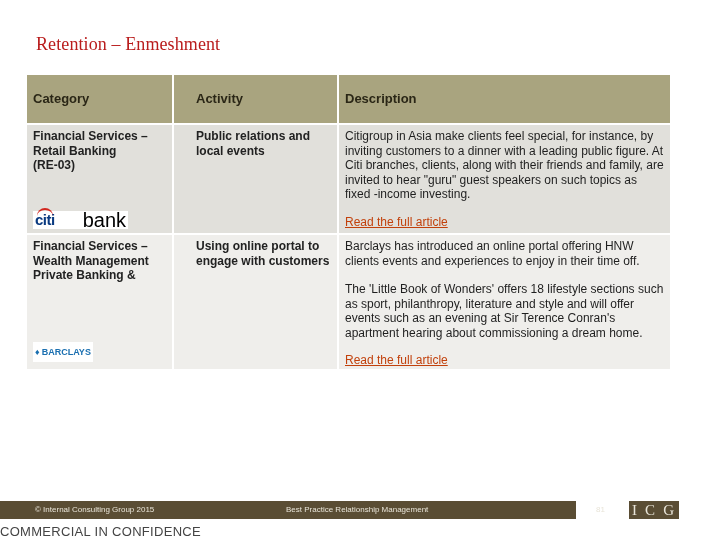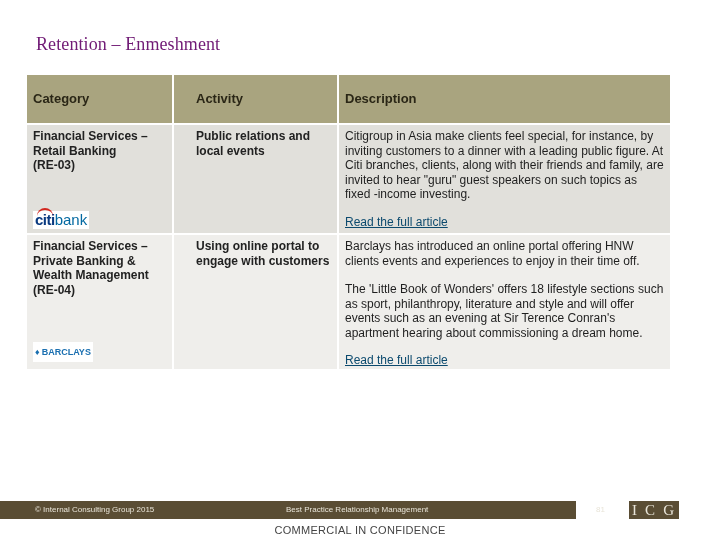--- a/index.html
+++ b/index.html
@@ -4,21 +4,21 @@
 <style>
   html, body { margin: 0; padding: 0; }
   body {
     width: 720px; height: 540px; position: relative; overflow: hidden;
     background: #ffffff;
     font-family: "Liberation Sans", sans-serif;
   }
   .title {
     position: absolute; left: 36px; top: 34px;
     font-family: "Liberation Serif", serif;
-    font-size: 18px; color: #701a75; letter-spacing: 0.1px;
+    font-size: 18px; color: #b91c1c; letter-spacing: 0.1px;
   }
   .table {
     position: absolute; left: 27px; top: 75px; width: 706px;
   }
   .row { display: flex; }
   .cell {
     box-sizing: border-box;
     padding: 4px 6px;
     font-size: 12px; line-height: 14.5px;
     color: #1f1f1f;
@@ -32,36 +32,36 @@
     display: flex; align-items: center;
     font-weight: bold; font-size: 13px; color: #2a2616;
   }
   .head { margin-bottom: 2px; }
   .r1 .cell { background: #e1e0db; height: 108px; }
   .r1 { margin-bottom: 2px; }
   .r2 .cell { background: #efeeeb; height: 134px; }
   .bold { font-weight: bold; color: #222; }
   .desc p { margin: 0 0 14px 0; }
   .link {
-    color: #0c4a6e; text-decoration: underline; cursor: pointer;
+    color: #c2410c; text-decoration: underline; cursor: pointer;
     position: absolute; left: 6px;
   }
   .r1 .link { top: 90px; }
   .r2 .link { top: 118px; }
   .logo {
     position: absolute; left: 6px;
     height: 18px; display: flex; align-items: center;
   }
-  .citi { top: 86px; background: #ffffff; padding: 0 2px; }
+  .citi { top: 86px; background: #ffffff; padding: 0 2px; gap: 28px; }
   .citi .citi-bold { color: #0a3a80; font-weight: bold; font-size: 15px; letter-spacing: -0.5px; position: relative; }
   .citi .citi-arc {
     position: absolute; left: 4px; top: -3px; width: 16px; height: 8px;
     border-top: 2px solid #d2261e; border-radius: 8px 8px 0 0;
   }
-  .citi .bank { color: #0369a1; font-size: 15px; font-weight: normal; }
+  .citi .bank { color: #000000; font-size: 20px; font-weight: normal; }
   .barclays {
     top: 107px; background: #ffffff; width: 60px; height: 20px;
     justify-content: center; font-size: 9px; color: #1a6fb0; font-weight: bold;
   }
   .barclays .eagle { font-size: 9px; margin-right: 2px; color: #1a6fb0; }
   .footer-bar {
     position: absolute; left: 0; top: 501px; width: 576px; height: 18px;
     background: #5a4d34; color: #e8e4d8; font-size: 8px;
   }
   .footer-bar span { position: absolute; top: 4px; }
@@ -70,21 +70,21 @@
   .f-page { left: 596px; }
   .icg-box {
     position: absolute; left: 629px; top: 501px; width: 50px; height: 18px;
     background: #5a4d34; color: #e8e4d8;
     font-family: "Liberation Serif", serif; font-size: 15px;
     display: flex; align-items: center; justify-content: space-around;
     letter-spacing: 2px;
   }
   .confidential {
     position: absolute; left: 0; width: 720px; top: 524px;
-    text-align: center; font-size: 11px; color: #444; letter-spacing: 0.3px;
+    font-size: 13px; color: #444; letter-spacing: 0.3px;
   }
 </style>
 </head>
 <body>
 
 <div class="title">Retention – Enmeshment</div>
 
 <div class="table">
   <div class="row head">
     <div class="cell c1">Category</div>
@@ -106,23 +106,22 @@
     <div class="cell c2 bold">Public relations and local events</div>
     <div class="cell c3 desc">
       <p>Citigroup in Asia make clients feel special, for instance, by inviting customers to a dinner with a leading public figure. At Citi branches, clients, along with their friends and family, are invited to hear "guru" guest speakers on such topics as fixed -income investing.</p>
       <a class="link">Read the full article</a>
     </div>
   </div>
 
   <div class="row r2">
     <div class="cell c1 bold">
       <div>Financial Services –</div>
+      <div>Wealth Management</div>
       <div>Private Banking &amp;</div>
-      <div>Wealth Management</div>
-      <div>(RE-04)</div>
       <div class="logo barclays">
         <span class="eagle">♦</span>
         <span>BARCLAYS</span>
       </div>
     </div>
     <div class="cell c2 bold">Using online portal to engage with customers</div>
     <div class="cell c3 desc">
       <p>Barclays has introduced an online portal offering HNW clients events and experiences to enjoy in their time off.</p>
       <p>The 'Little Book of Wonders' offers 18 lifestyle sections such as sport, philanthropy, literature and style and will offer events such as an evening at Sir Terence Conran's apartment hearing about commissioning a dream home.</p>
       <a class="link">Read the full article</a>

